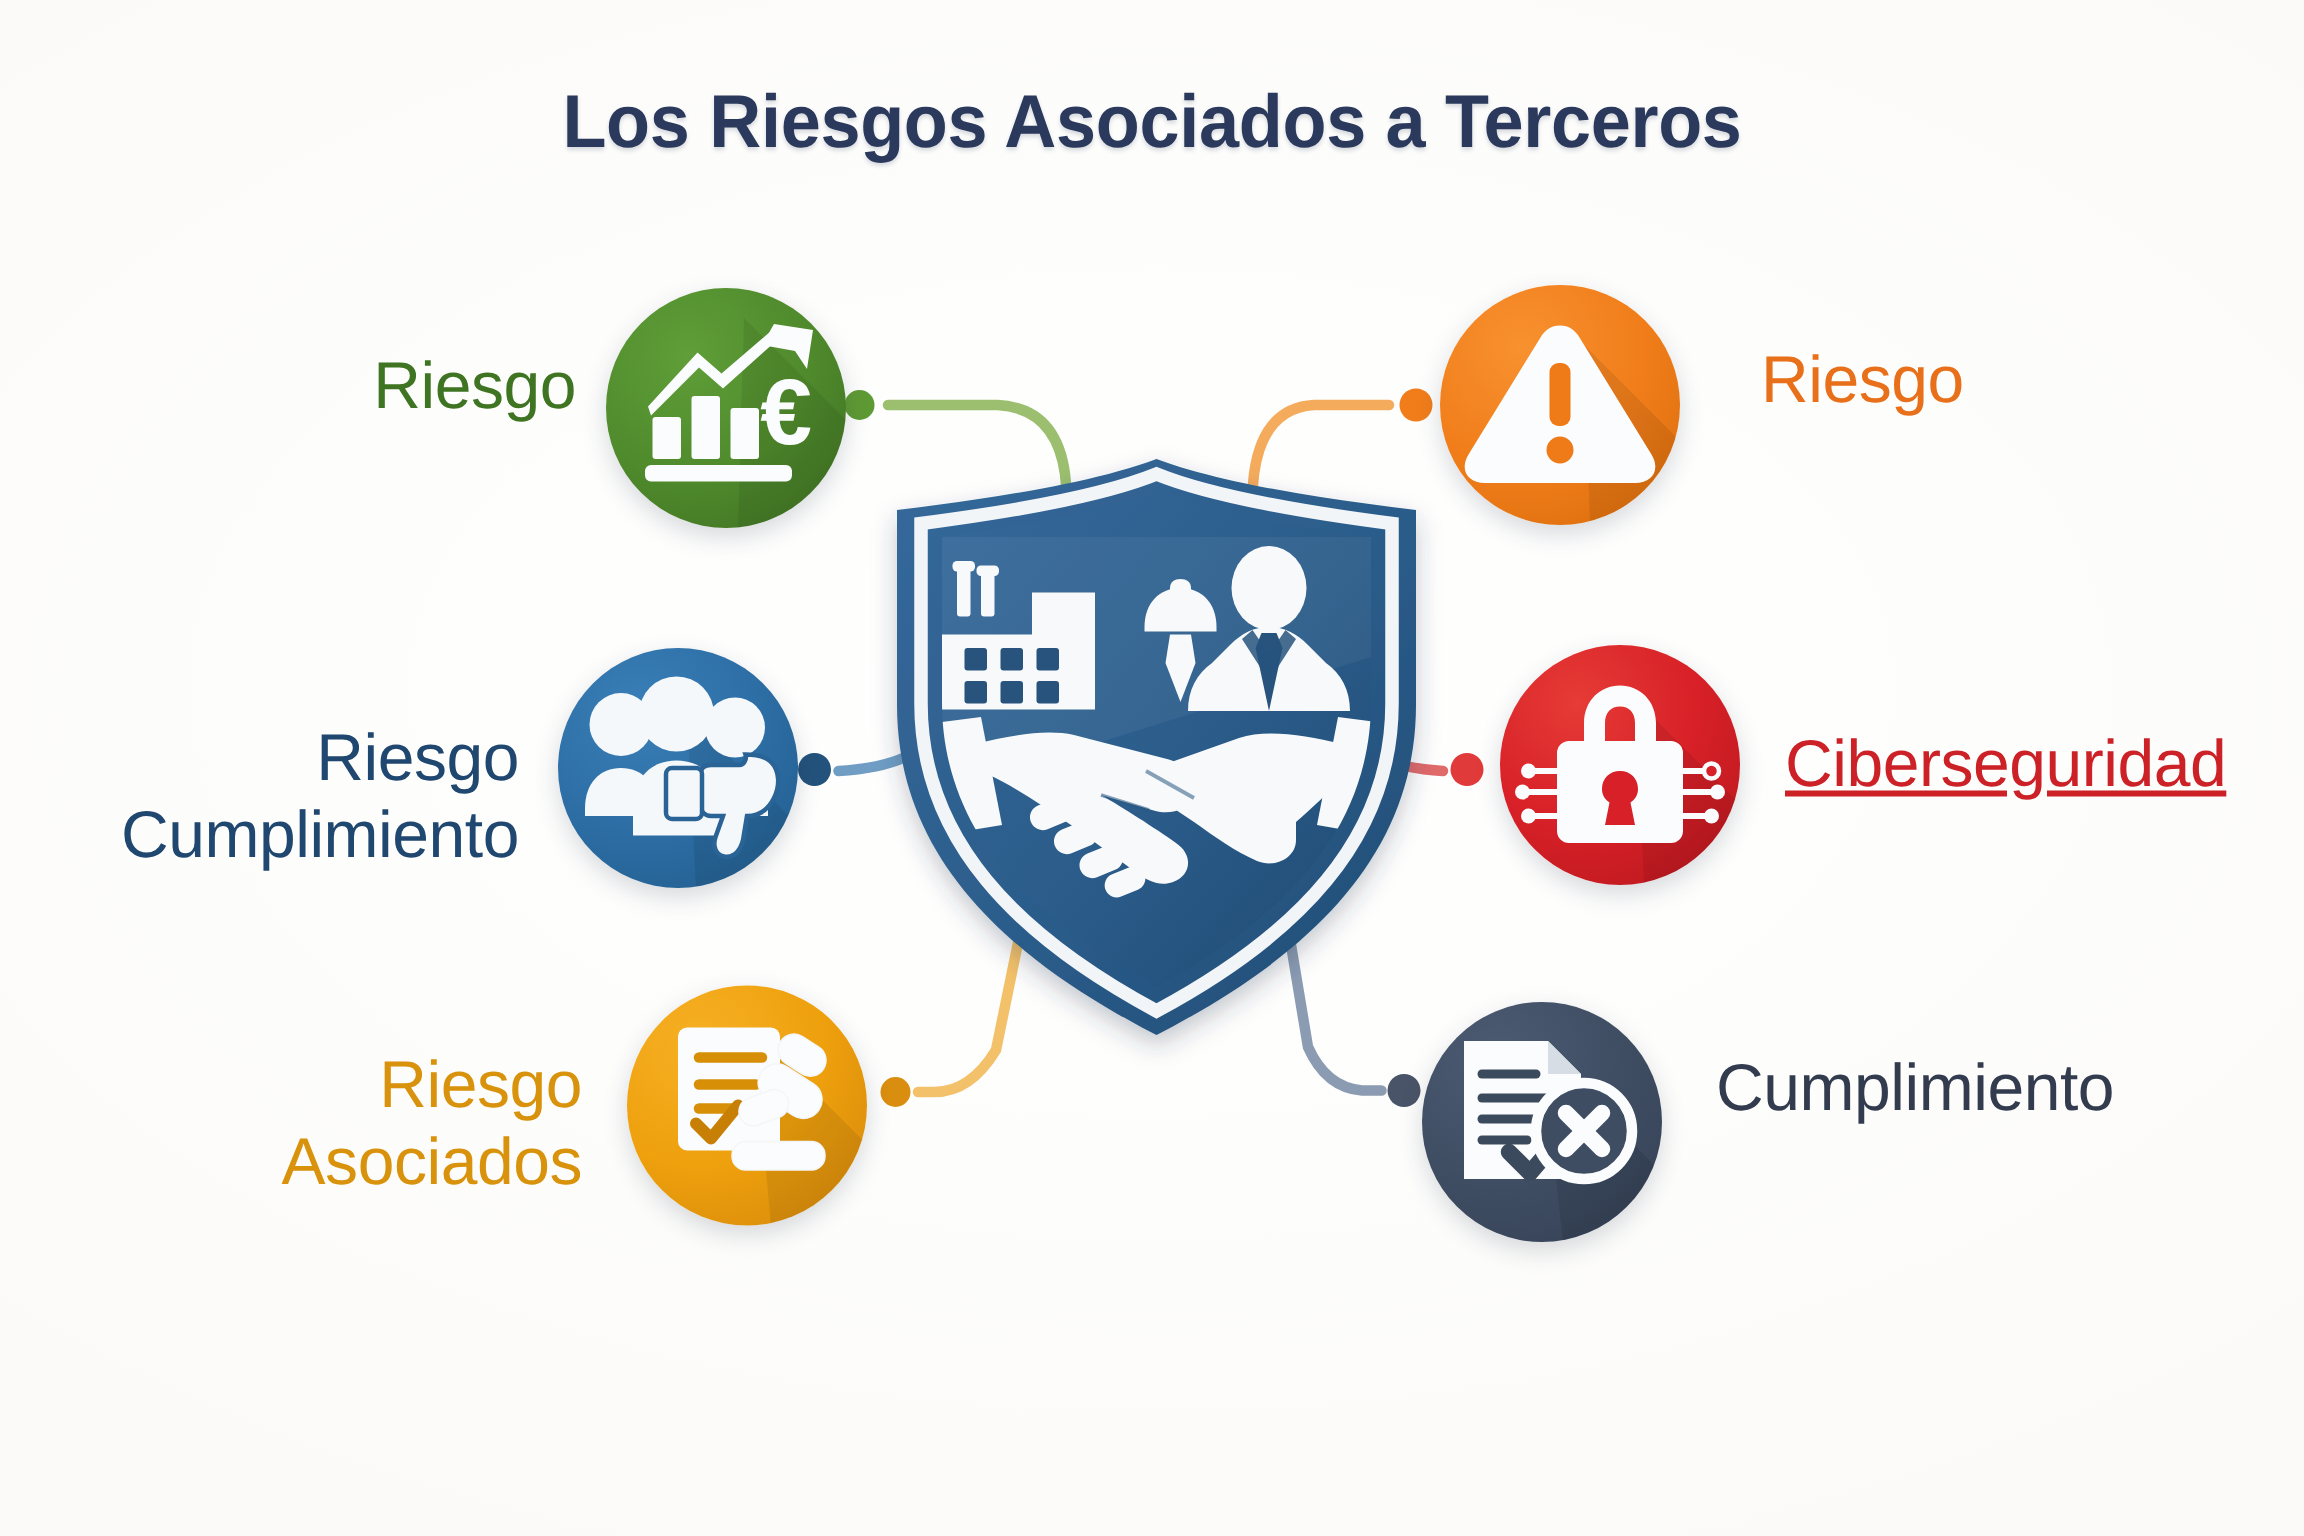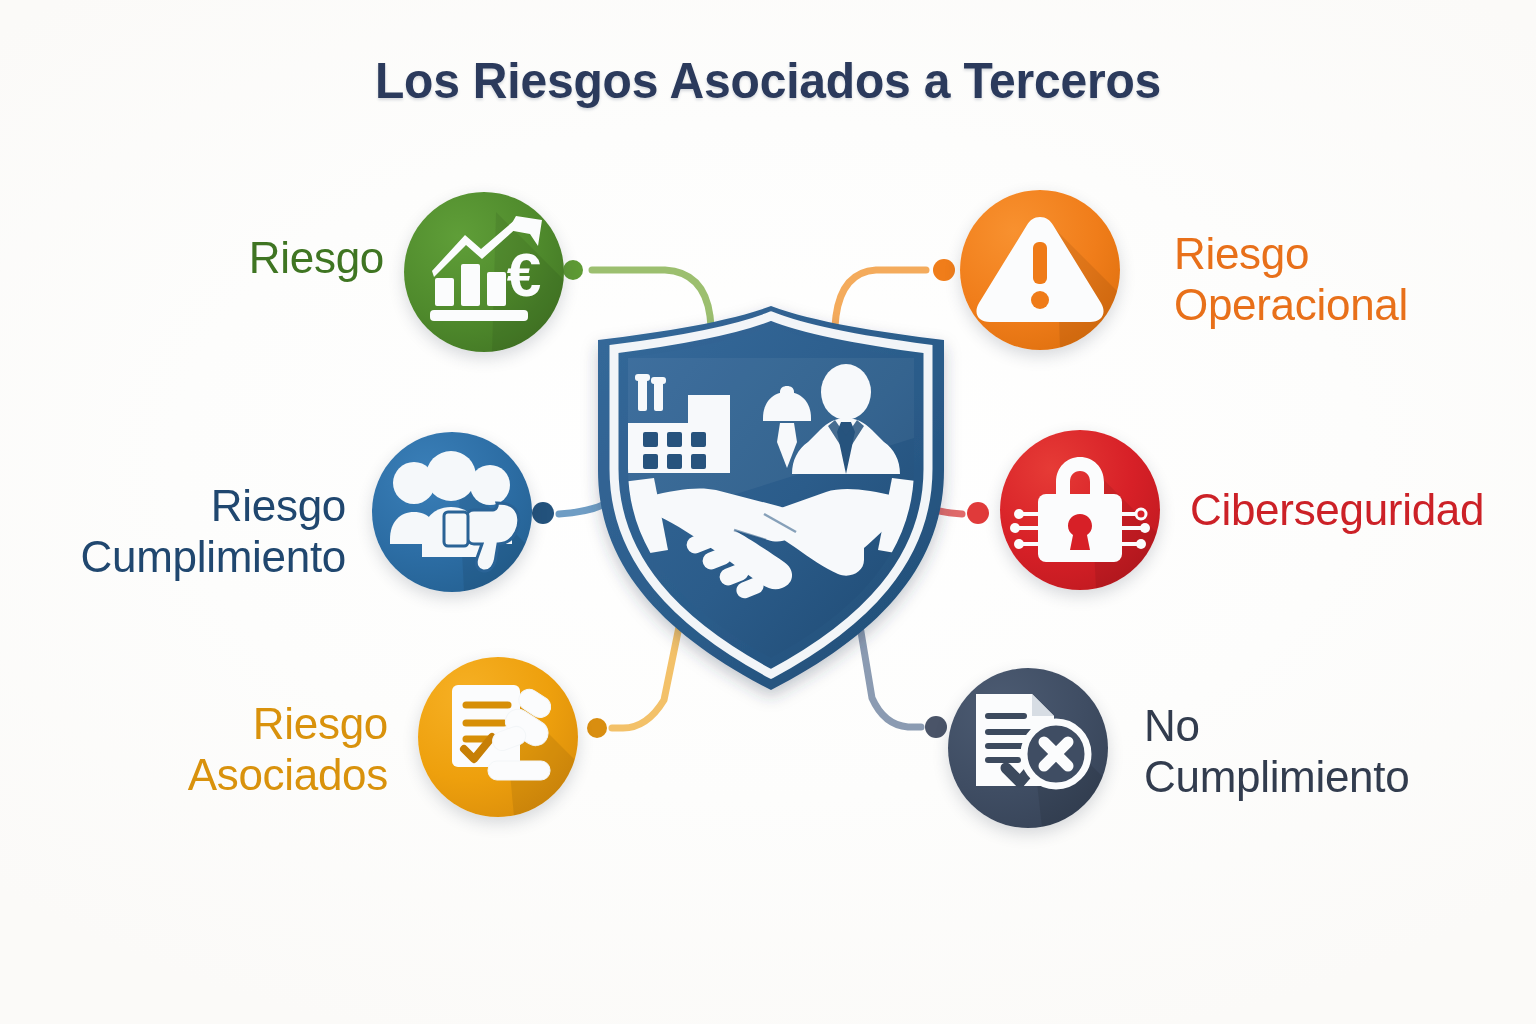--- a/index.html
+++ b/index.html
@@ -83,21 +83,21 @@
   #node-financiero   { left: 404px; top: 192px; }
   #node-operacional  { left: 960px; top: 190px; }
   #node-reputacional { left: 372px; top: 432px; }
   #node-ciber        { left: 1000px; top: 430px; }
   #node-juridico     { left: 418px; top: 657px; }
   #node-nocumpl      { left: 948px; top: 668px; }
 
   #label-financiero   { right: 1152px; top: 232px; }
   #label-operacional  { left: 1174px; top: 228px; }
   #label-reputacional { right: 1190px; top: 480px; }
-  #label-ciber        { left: 1190px; top: 484px; }
+  #label-ciber        { left: 1190px; top: 484px; text-decoration: underline; }
   #label-juridico     { right: 1148px; top: 698px; }
   #label-nocumpl      { left: 1144px; top: 700px; }
 </style>
 </head>
 <body>
 
 <div id="canvas">
 
   <div id="title">Los Riesgos Asociados a Terceros</div>
 
@@ -251,21 +251,20 @@
           <path d="M80 27 C 86 27 90 30 93 35 L 141 113 C 147 123 142 132 130 132
                    L 30 132 C 18 132 13 123 19 113 L 67 35 C 70 30 74 27 80 27 Z" fill="#fbfcfd"></path>
           <rect x="73" y="52" width="14" height="42" rx="6" fill="#ef7b18"></rect>
           <circle cx="80" cy="110" r="9" fill="#ef7b18"></circle>
         </g>
       </svg>
     </div>
   </div>
   <div class="label left-al" id="label-operacional" style="color:#e8701a;">
     <div>Riesgo</div>
-    <div>Operacional</div>
   </div>
 
   <div class="node" id="node-reputacional" style="background:radial-gradient(circle at 34% 26%, #3a7fb8 0%, #2c6da4 52%, #215b8a 100%);">
     <div class="node-inner">
       <svg width="160" height="160" viewBox="0 0 160 160">
         <path d="M86 44 L 160 118 L 160 160 L 92 160 Z" fill="#000" opacity="0.08"></path>
         <g fill="#f5f8fa">
           <circle cx="42" cy="51" r="21"></circle>
           <path d="M18 107 C 18 90 28 80 42 80 C 56 80 66 90 66 107 L 66 112 L 18 112 Z"></path>
           <circle cx="118" cy="53" r="20"></circle>
@@ -367,17 +366,16 @@
           <circle cx="108" cy="86" r="32" fill="#3f4d63" stroke="#fbfcfd" stroke-width="7"></circle>
           <g stroke="#fbfcfd" stroke-width="11" stroke-linecap="round">
             <path d="M96 74 L 120 98"></path>
             <path d="M120 74 L 96 98"></path>
           </g>
         </g>
       </svg>
     </div>
   </div>
   <div class="label left-al" id="label-nocumpl" style="color:#323c4e;">
-    <div>No</div>
     <div>Cumplimiento</div>
   </div>
 
 </div>
 
 </body></html>

